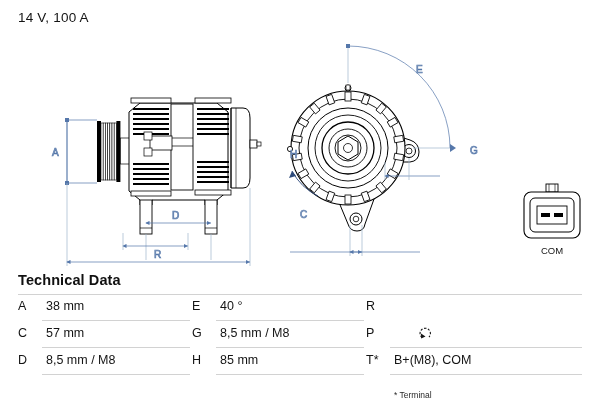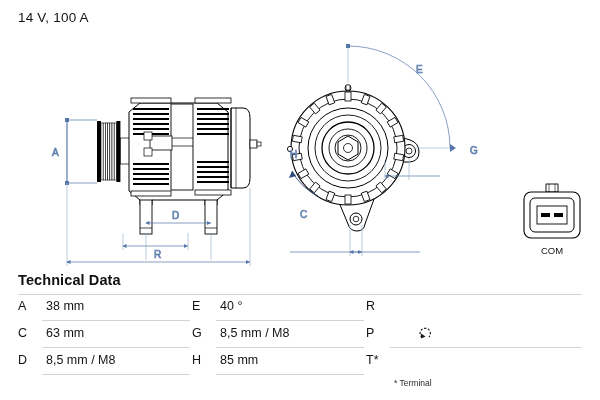--- a/index.html
+++ b/index.html
@@ -53,21 +53,21 @@
   .c2{left:192px;width:172px;}
   .c2 .valbox{width:148px;}
   .c3{left:366px;width:216px;}
   .c3 .valbox{width:192px;}
 
   .topline{
     position:absolute;left:18px;top:26px;width:564px;height:1px;
     background:#d2d2d2;
   }
   .footnote{
-    position:absolute;left:394px;top:110px;
+    position:absolute;left:394px;top:122px;
     font-size:8.5px;color:#2a2a2a;white-space:nowrap;
   }
   .rot-icon{position:absolute;left:28px;top:3px;}
 </style>
 </head>
 <body>
 
 <div id="page">
 
   <div class="spec-title">14 V, 100 A</div>
@@ -300,21 +300,21 @@
         </div>
         <div class="cell c3">
           <span class="key">R</span>
         </div>
       </div>
 
       <div class="trow">
         <div class="cell c1">
           <span class="key">C</span>
           <span class="valbox">
-            <span class="val">63 mm</span>
+            <span class="val">57 mm</span>
           </span>
         </div>
         <div class="cell c2">
           <span class="key">G</span>
           <span class="valbox">
             <span class="val">8,5 mm / M8</span>
           </span>
         </div>
         <div class="cell c3">
           <span class="key">P</span>
@@ -338,19 +338,22 @@
           </span>
         </div>
         <div class="cell c2">
           <span class="key">H</span>
           <span class="valbox">
             <span class="val">85 mm</span>
           </span>
         </div>
         <div class="cell c3">
           <span class="key">T*</span>
+          <span class="valbox">
+            <span class="val">B+(M8), COM</span>
+          </span>
         </div>
       </div>
     </div>
 
     <div class="footnote">* Terminal</div>
   </div>
 </div>
 
 </body></html>

